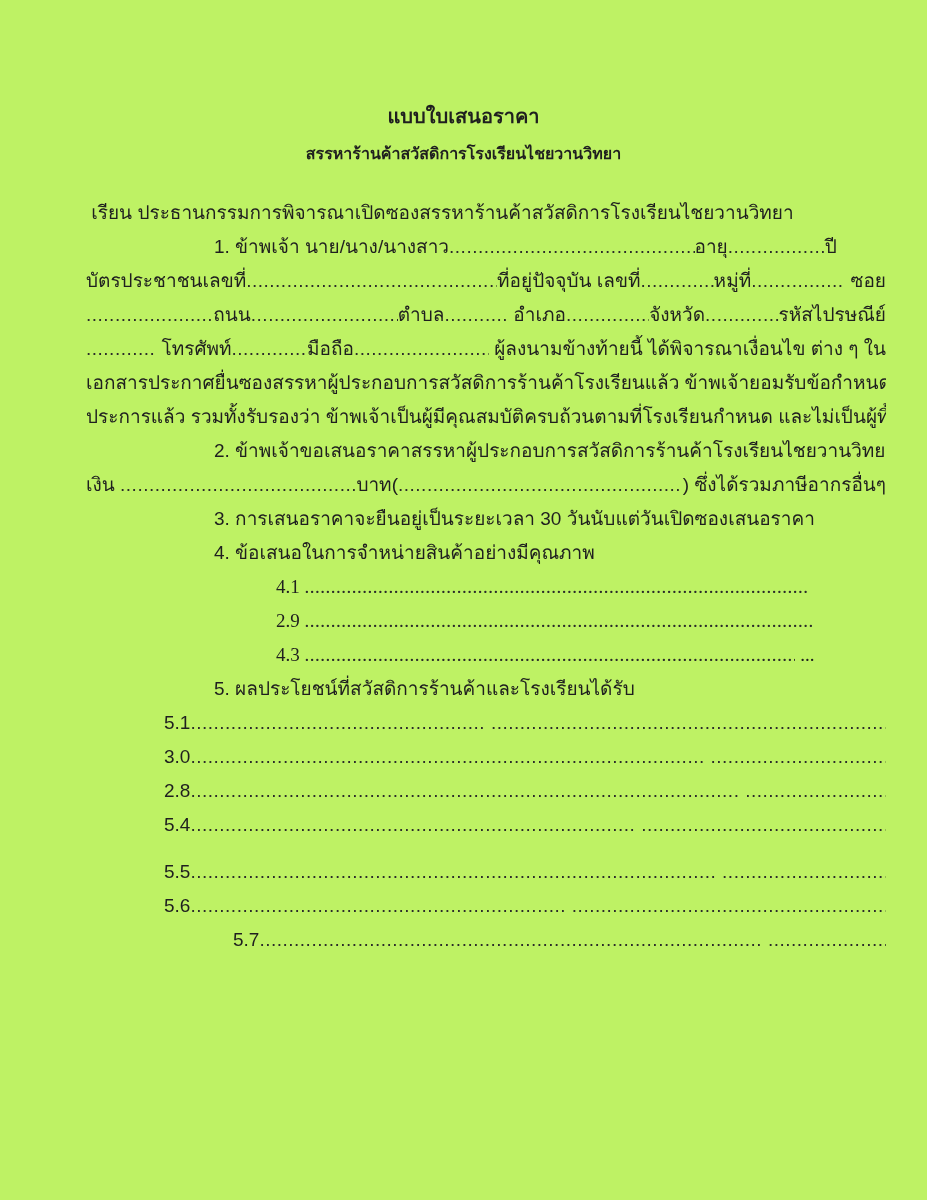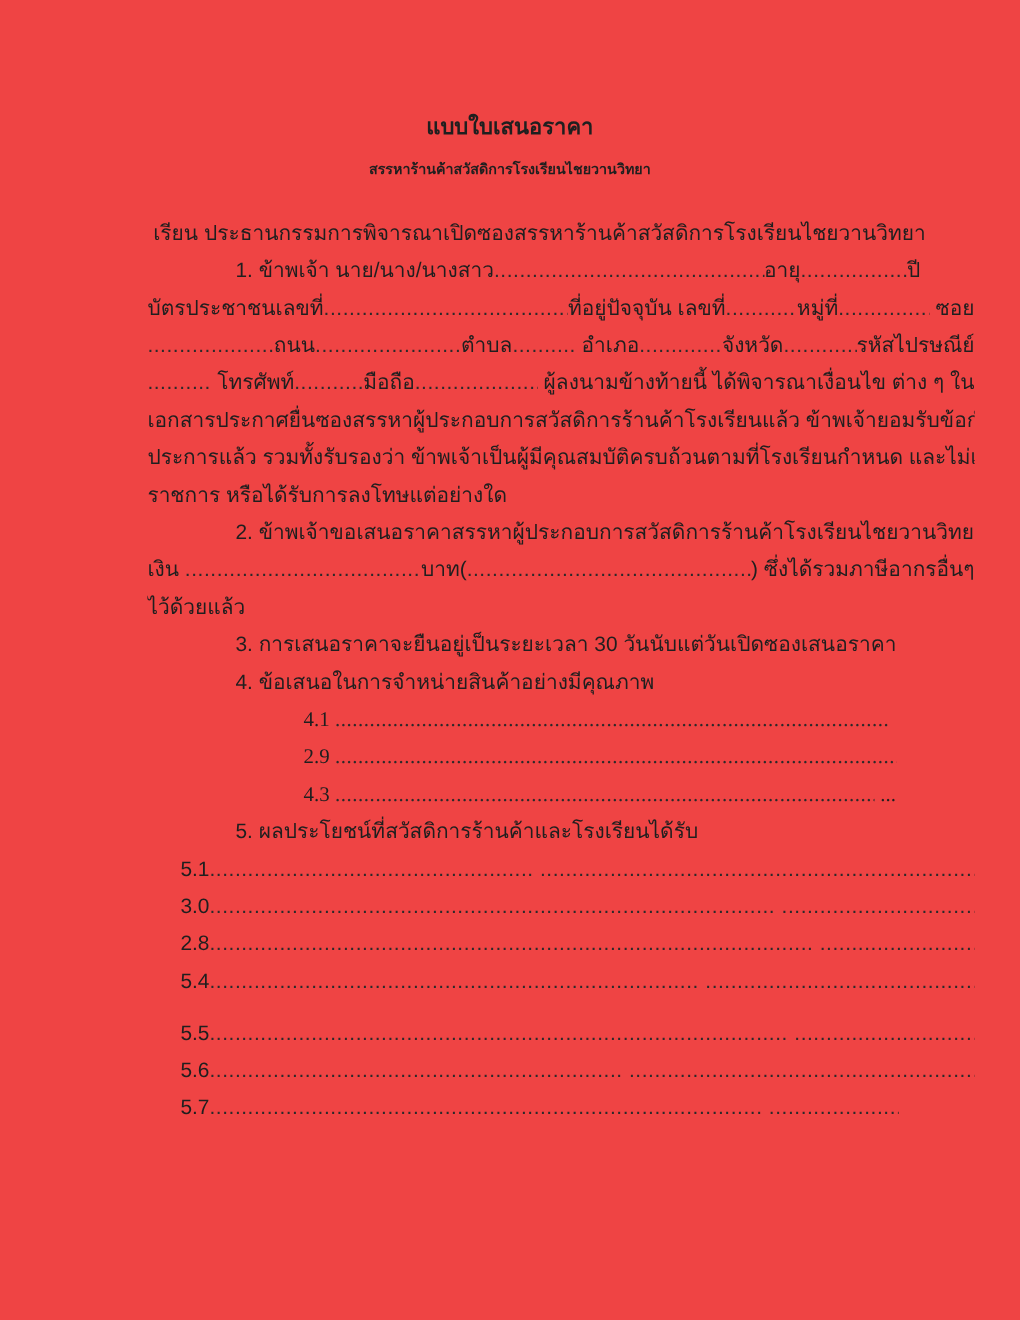--- a/index.html
+++ b/index.html
@@ -1,48 +1,48 @@
 <!DOCTYPE html>
 <html><head>
 <meta charset="utf-8">
 <style>
   html,body{margin:0;padding:0;background:#ffffff;}
   .page{
     position:relative;
     width:927px;height:1200px;
-    background:#ef4444;
+    background:#bef264;
     font-family:"Liberation Sans","DejaVu Sans",sans-serif;
     color:#1f1f1f;
     overflow:hidden;
   }
   .title-block{
     position:absolute;top:98px;left:0;width:927px;
     text-align:center;
   }
   .doc-title{
     font-size:20px;font-weight:bold;line-height:37px;margin:0;
   }
   .doc-subtitle{
-    font-size:13px;font-weight:bold;line-height:37px;margin:0;
+    font-size:16px;font-weight:bold;line-height:37px;margin:0;
   }
   .doc-body{
     position:absolute;top:196px;left:86px;width:800px;
   }
   .line{
     display:flex;
     height:34px;line-height:34px;
     font-size:19px;
     white-space:pre;
     overflow:hidden;
   }
   .line.gap{margin-top:13px;}
-  .indent-none{padding-left:0;margin-left:48px;}
+  .indent-none{padding-left:0;}
   .indent-para{padding-left:128px;text-align:right;}
   .indent-sub{padding-left:190px;font-family:Liberation Serif, serif;}
-  .indent-item5{padding-left:78px;}
+  .indent-item5{padding-left:78px;justify-content:flex-end;}
   .seg{flex:0 0 auto;}
   .dots{
     flex:1 1 auto;
     min-width:0;
     overflow:hidden;
     letter-spacing:0.5px;
     color:#2a2a2a;
   }
 </style>
 </head>
@@ -54,24 +54,22 @@
     <div class="doc-subtitle">สรรหาร้านค้าสวัสดิการโรงเรียนไชยวานวิทยา</div>
   </div>
   <div class="doc-body">
       <div class="line indent-none"><span class="seg"> เรียน ประธานกรรมการพิจารณาเปิดซองสรรหาร้านค้าสวัสดิการโรงเรียนไชยวานวิทยา</span></div>
       <div class="line indent-para"><span class="seg">1. ข้าพเจ้า นาย/นาง/นางสาว</span><span class="dots" style="flex-grow: 38; max-width: 12.92em;">............................................................................</span><span class="seg">อายุ</span><span class="dots" style="flex-grow: 15; max-width: 5.1em;">..............................</span><span class="seg">ปี</span></div>
       <div class="line indent-none"><span class="seg">บัตรประชาชนเลขที่</span><span class="dots" style="flex-grow: 48; max-width: 16.32em;">................................................................................................</span><span class="seg">ที่อยู่ปัจจุบัน เลขที่</span><span class="dots" style="flex-grow: 14; max-width: 4.76em;">............................</span><span class="seg">หมู่ที่</span><span class="dots" style="flex-grow: 18; max-width: 6.12em;">....................................</span><span class="seg"> ซอย</span></div>
       <div class="line indent-none"><span class="dots" style="flex-grow: 26; max-width: 8.84em;">....................................................</span><span class="seg">ถนน</span><span class="dots" style="flex-grow: 30; max-width: 10.2em;">............................................................</span><span class="seg">ตำบล</span><span class="dots" style="flex-grow: 13; max-width: 4.42em;">..........................</span><span class="seg"> อำเภอ</span><span class="dots" style="flex-grow: 17; max-width: 5.78em;">..................................</span><span class="seg">จังหวัด</span><span class="dots" style="flex-grow: 15; max-width: 5.1em;">..............................</span><span class="seg">รหัสไปรษณีย์</span></div>
       <div class="line indent-none"><span class="dots" style="flex-grow: 13; max-width: 4.42em;">..........................</span><span class="seg"> โทรศัพท์</span><span class="dots" style="flex-grow: 14; max-width: 4.76em;">............................</span><span class="seg">มือถือ</span><span class="dots" style="flex-grow: 25; max-width: 8.5em;">..................................................</span><span class="seg"> ผู้ลงนามข้างท้ายนี้ ได้พิจารณาเงื่อนไข ต่าง ๆ ใน</span></div>
       <div class="line indent-none"><span class="seg">เอกสารประกาศยื่นซองสรรหาผู้ประกอบการสวัสดิการร้านค้าโรงเรียนแล้ว ข้าพเจ้ายอมรับข้อกำหนดและ เงื่อนไขทุก</span></div>
       <div class="line indent-none"><span class="seg">ประการแล้ว รวมทั้งรับรองว่า ข้าพเจ้าเป็นผู้มีคุณสมบัติครบถ้วนตามที่โรงเรียนกำหนด และไม่เป็นผู้ทิ้งงาน ของทาง</span></div>
-      <div class="line indent-none"><span class="seg">ราชการ หรือได้รับการลงโทษแต่อย่างใด</span></div>
       <div class="line indent-para"><span class="seg">2. ข้าพเจ้าขอเสนอราคาสรรหาผู้ประกอบการสวัสดิการร้านค้าโรงเรียนไชยวานวิทยา เสนอราคาเป็น</span></div>
       <div class="line indent-none"><span class="seg">เงิน </span><span class="dots" style="flex-grow: 39; max-width: 13.26em;">..............................................................................</span><span class="seg">บาท(</span><span class="dots" style="flex-grow: 47; max-width: 15.98em;">..............................................................................................</span><span class="seg">) ซึ่งได้รวมภาษีอากรอื่นๆ</span></div>
-      <div class="line indent-none"><span class="seg">ไว้ด้วยแล้ว</span></div>
       <div class="line indent-para"><span class="seg">3. การเสนอราคาจะยืนอยู่เป็นระยะเวลา 30 วันนับแต่วันเปิดซองเสนอราคา</span></div>
       <div class="line indent-para"><span class="seg">4. ข้อเสนอในการจำหน่ายสินค้าอย่างมีคุณภาพ</span></div>
       <div class="line indent-sub"><span class="seg">4.1 </span><span class="dots" style="flex-grow: 78; max-width: 26.52em;">............................................................................................................................................................</span></div>
       <div class="line indent-sub"><span class="seg">2.9 </span><span class="dots" style="flex-grow: 79; max-width: 26.86em;">..............................................................................................................................................................</span></div>
       <div class="line indent-sub"><span class="seg">4.3 </span><span class="dots" style="flex-grow: 76; max-width: 25.84em;">........................................................................................................................................................</span><span class="seg"> ...</span></div>
       <div class="line indent-para"><span class="seg">5. ผลประโยชน์ที่สวัสดิการร้านค้าและโรงเรียนได้รับ</span></div>
       <div class="line indent-item5"><span class="seg">5.1</span><span class="dots" style="flex-grow: 123; max-width: 41.82em;">................................................... .......................................................................................................................... .......................................................................</span></div>
       <div class="line indent-item5"><span class="seg">3.0</span><span class="dots" style="flex-grow: 119; max-width: 40.46em;">......................................................................................... ...................................................................................................................... .............................</span></div>
       <div class="line indent-item5"><span class="seg">2.8</span><span class="dots" style="flex-grow: 117; max-width: 39.78em;">............................................................................................... .................................................................................................................... .....................</span></div>
       <div class="line indent-item5"><span class="seg">5.4</span><span class="dots" style="flex-grow: 117; max-width: 39.78em;">............................................................................. .................................................................................................................... .......................................</span></div>

